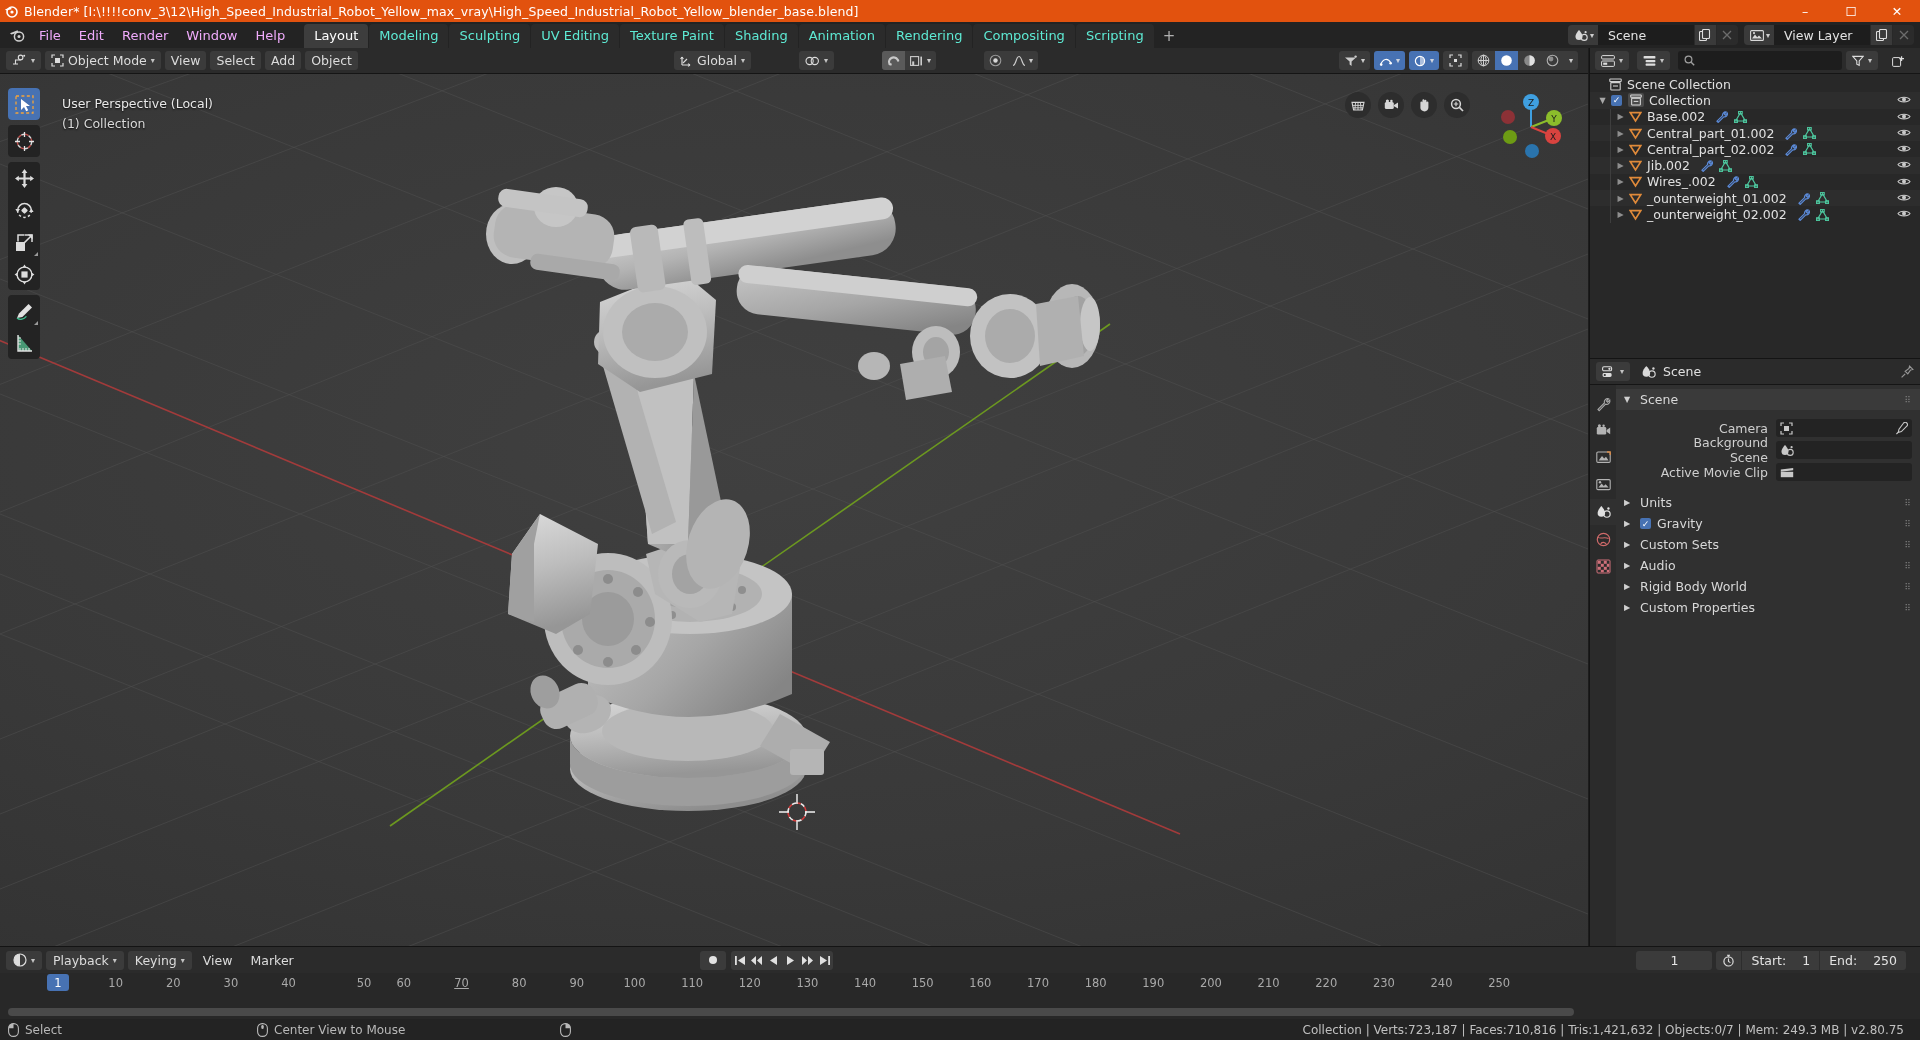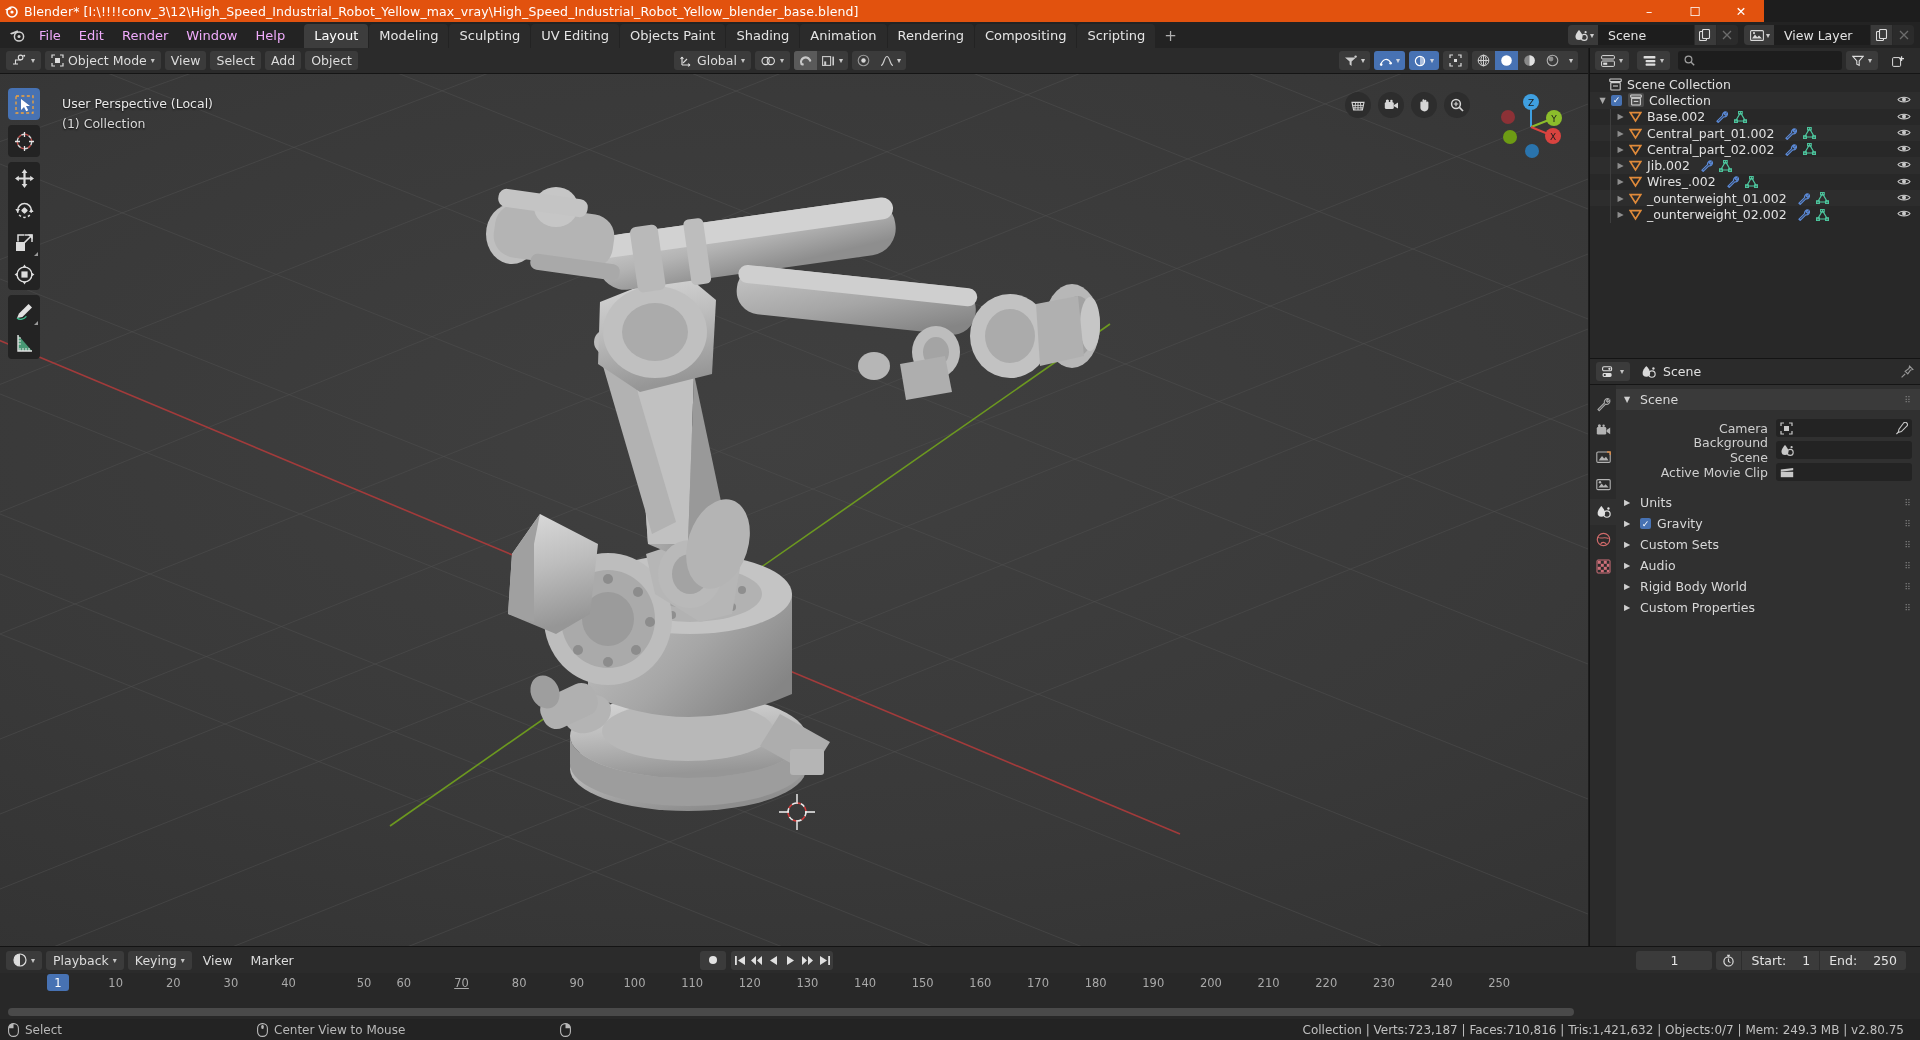--- a/index.html
+++ b/index.html
@@ -8,21 +8,21 @@
     background: #1d1d1d;
     font-family: "DejaVu Sans", "Liberation Sans", sans-serif;
     font-size: 13px;
     color: #e6e6e6;
     overflow: hidden;
   }
   .app { position: relative; width: 1920px; height: 1040px; }
 
   
   .titlebar {
-    position: absolute; left: 0; top: 0; width: 1764px; height: 22px;
+    position: absolute; left: 0; top: 0; width: 1920px; height: 22px;
     background: #e2520e;
     display: flex; align-items: center;
     color: #fff; font-size: 12.5px;
   }
   .titlebar .tb-icon {
     width: 22px; height: 22px; display: flex; align-items: center; justify-content: center;
     flex: 0 0 auto;
   }
   .titlebar .tb-title { flex: 1 1 auto; white-space: nowrap; overflow: hidden; padding-left: 2px; letter-spacing: .1px;}
   .win-btns { display: flex; height: 22px; flex: 0 0 auto; }
@@ -38,21 +38,21 @@
     display: flex; align-items: center;
     padding-left: 4px;
   }
   .blender-logo { width: 26px; height: 22px; display:flex; align-items:center; justify-content:center; }
   .menu-item {
     padding: 3px 9px; font-size: 13px; color: #f0abfc; border-radius: 3px;
     white-space: nowrap;
   }
   .wstabs { display: flex; align-items: flex-end; height: 26px; margin-left: 10px; }
   .wstab {
-    padding: 4px 10px 5px 10px; font-size: 13px; color: #e5e5e5;
+    padding: 4px 10px 5px 10px; font-size: 13px; color: #5eead4;
     background: #2b2b2b; border-radius: 4px 4px 0 0; margin-right: 1px;
     white-space: nowrap; line-height: 15px;
   }
   .wstab.active { background: #3d3d3d; color: #ffffff; }
   .wstab.plus { background: transparent; color: #b0b0b0; padding: 4px 8px; font-size: 15px;}
   .menubar-right {
     margin-left: auto; display: flex; align-items: center; gap: 0px; padding-right: 6px;
   }
   .idblock {
     display: flex; align-items: center; height: 20px; background: #282828;
@@ -278,21 +278,21 @@
     <span class="menu-item">Edit</span>
     <span class="menu-item">Render</span>
     <span class="menu-item">Window</span>
     <span class="menu-item">Help</span>
 
     <span class="wstabs">
       <span class="wstab active">Layout</span>
       <span class="wstab">Modeling</span>
       <span class="wstab">Sculpting</span>
       <span class="wstab">UV Editing</span>
-      <span class="wstab">Objects Paint</span>
+      <span class="wstab">Texture Paint</span>
       <span class="wstab">Shading</span>
       <span class="wstab">Animation</span>
       <span class="wstab">Rendering</span>
       <span class="wstab">Compositing</span>
       <span class="wstab">Scripting</span>
       <span class="wstab plus">+</span>
     </span>
 
     <span class="menubar-right">
       <span class="idblock">
@@ -360,21 +360,21 @@
           <rect x="4" y="4" width="5" height="5" fill="#ddd"></rect>
         </svg>
         <span>Object Mode</span>
         <span class="chev">▾</span>
       </div>
       <div class="vp-btn">View</div>
       <div class="vp-btn">Select</div>
       <div class="vp-btn">Add</div>
       <div class="vp-btn">Object</div>
 
-      <div style="position:absolute; left:674px; display:flex; align-items:center;">
+      <div style="position:absolute; left:674px; display:flex; align-items:center;gap:44px;">
         <div class="vp-btn">
           <svg width="13" height="13" viewBox="0 0 13 13">
             <path d="M2 11 L2 3 M2 11 L10 11" stroke="#ddd" stroke-width="1.2" fill="none"></path>
             <path d="M2 3 L0.6 5 M2 3 L3.4 5 M10 11 L8 9.6 M10 11 L8 12.4" stroke="#ddd" stroke-width="1.1" fill="none"></path>
             <path d="M3 9 L7 5" stroke="#ddd" stroke-width="1.1"></path>
           </svg>
           <span>Global</span>
           <span class="chev">▾</span>
         </div>
         <div class="vp-btn">

